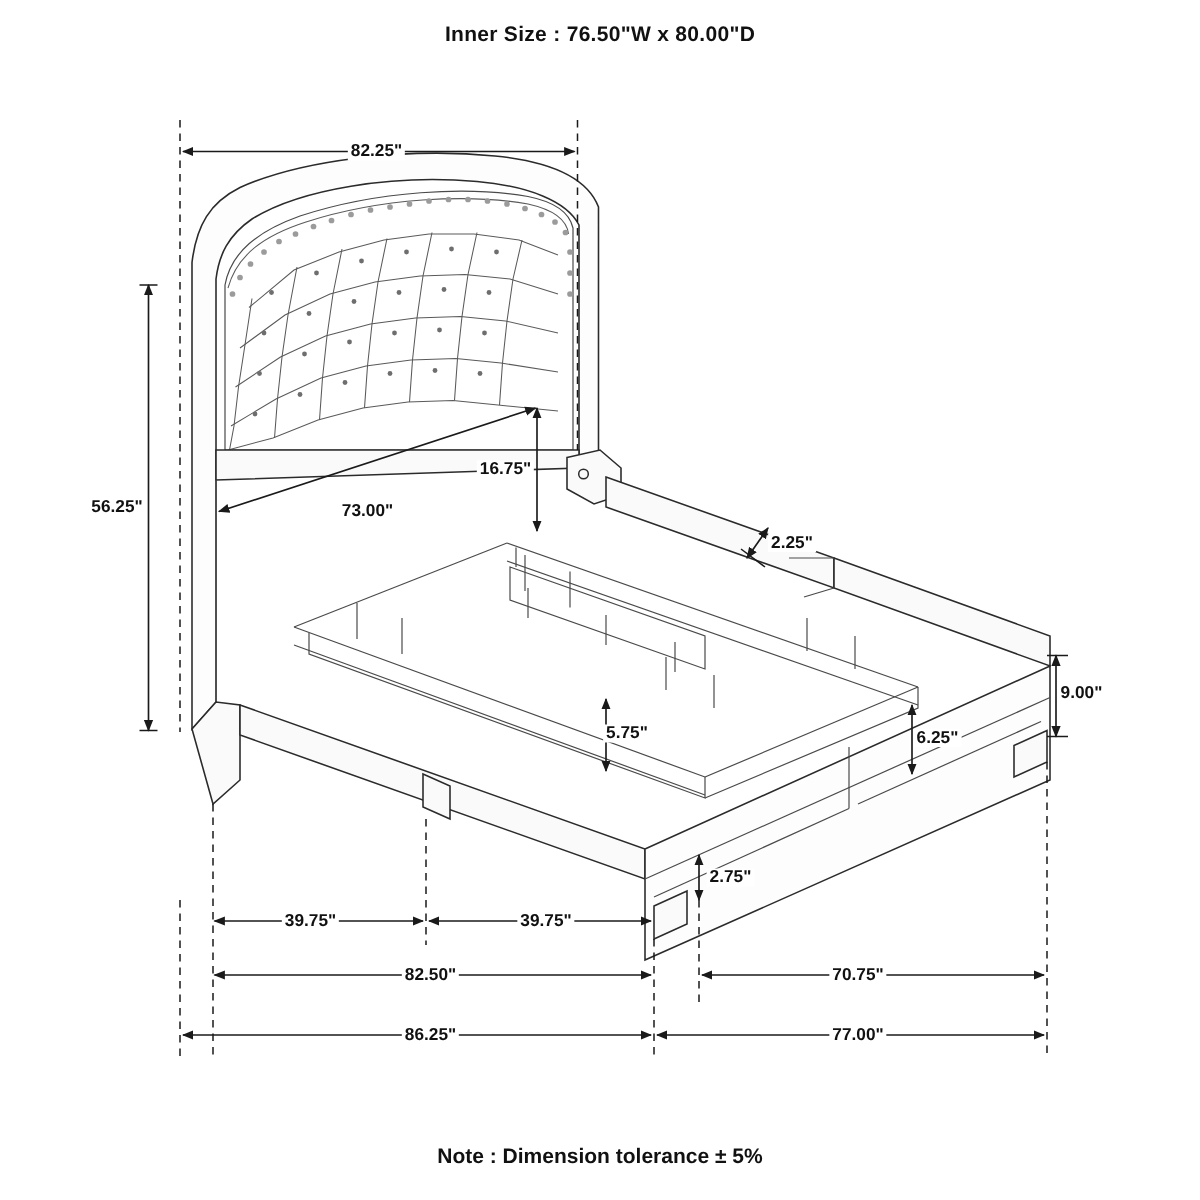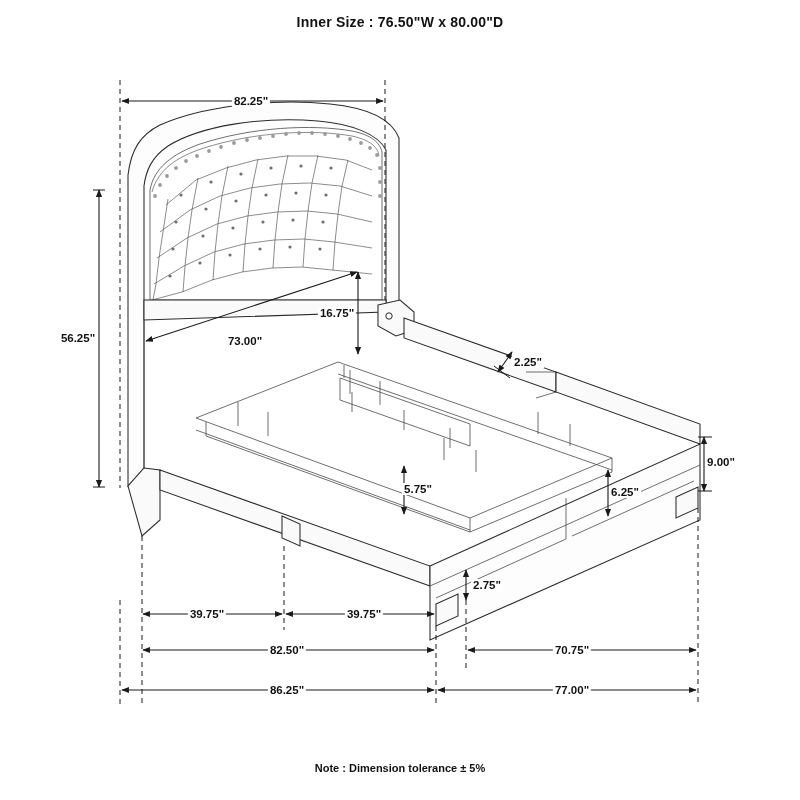--- a/index.html
+++ b/index.html
@@ -13,21 +13,21 @@
   }
   #stage{position:absolute;inset:0;}
   .title{
     position:absolute;left:0;right:0;top:14px;
     text-align:center;
     font-size:14px;font-weight:bold;letter-spacing:.2px;
   }
   .note{
     position:absolute;left:0;right:0;top:762px;
     text-align:center;
-    font-size:11px;font-weight:bold;
+    font-size:14px;font-weight:bold;
   }
   .dimlabel{
     position:absolute;
     font-size:11.5px;font-weight:bold;
     background:#fff;
     padding:0 2px;
     white-space:nowrap;
     transform:translate(-50%,-50%);
   }
   svg{position:absolute;left:0;top:0;}

